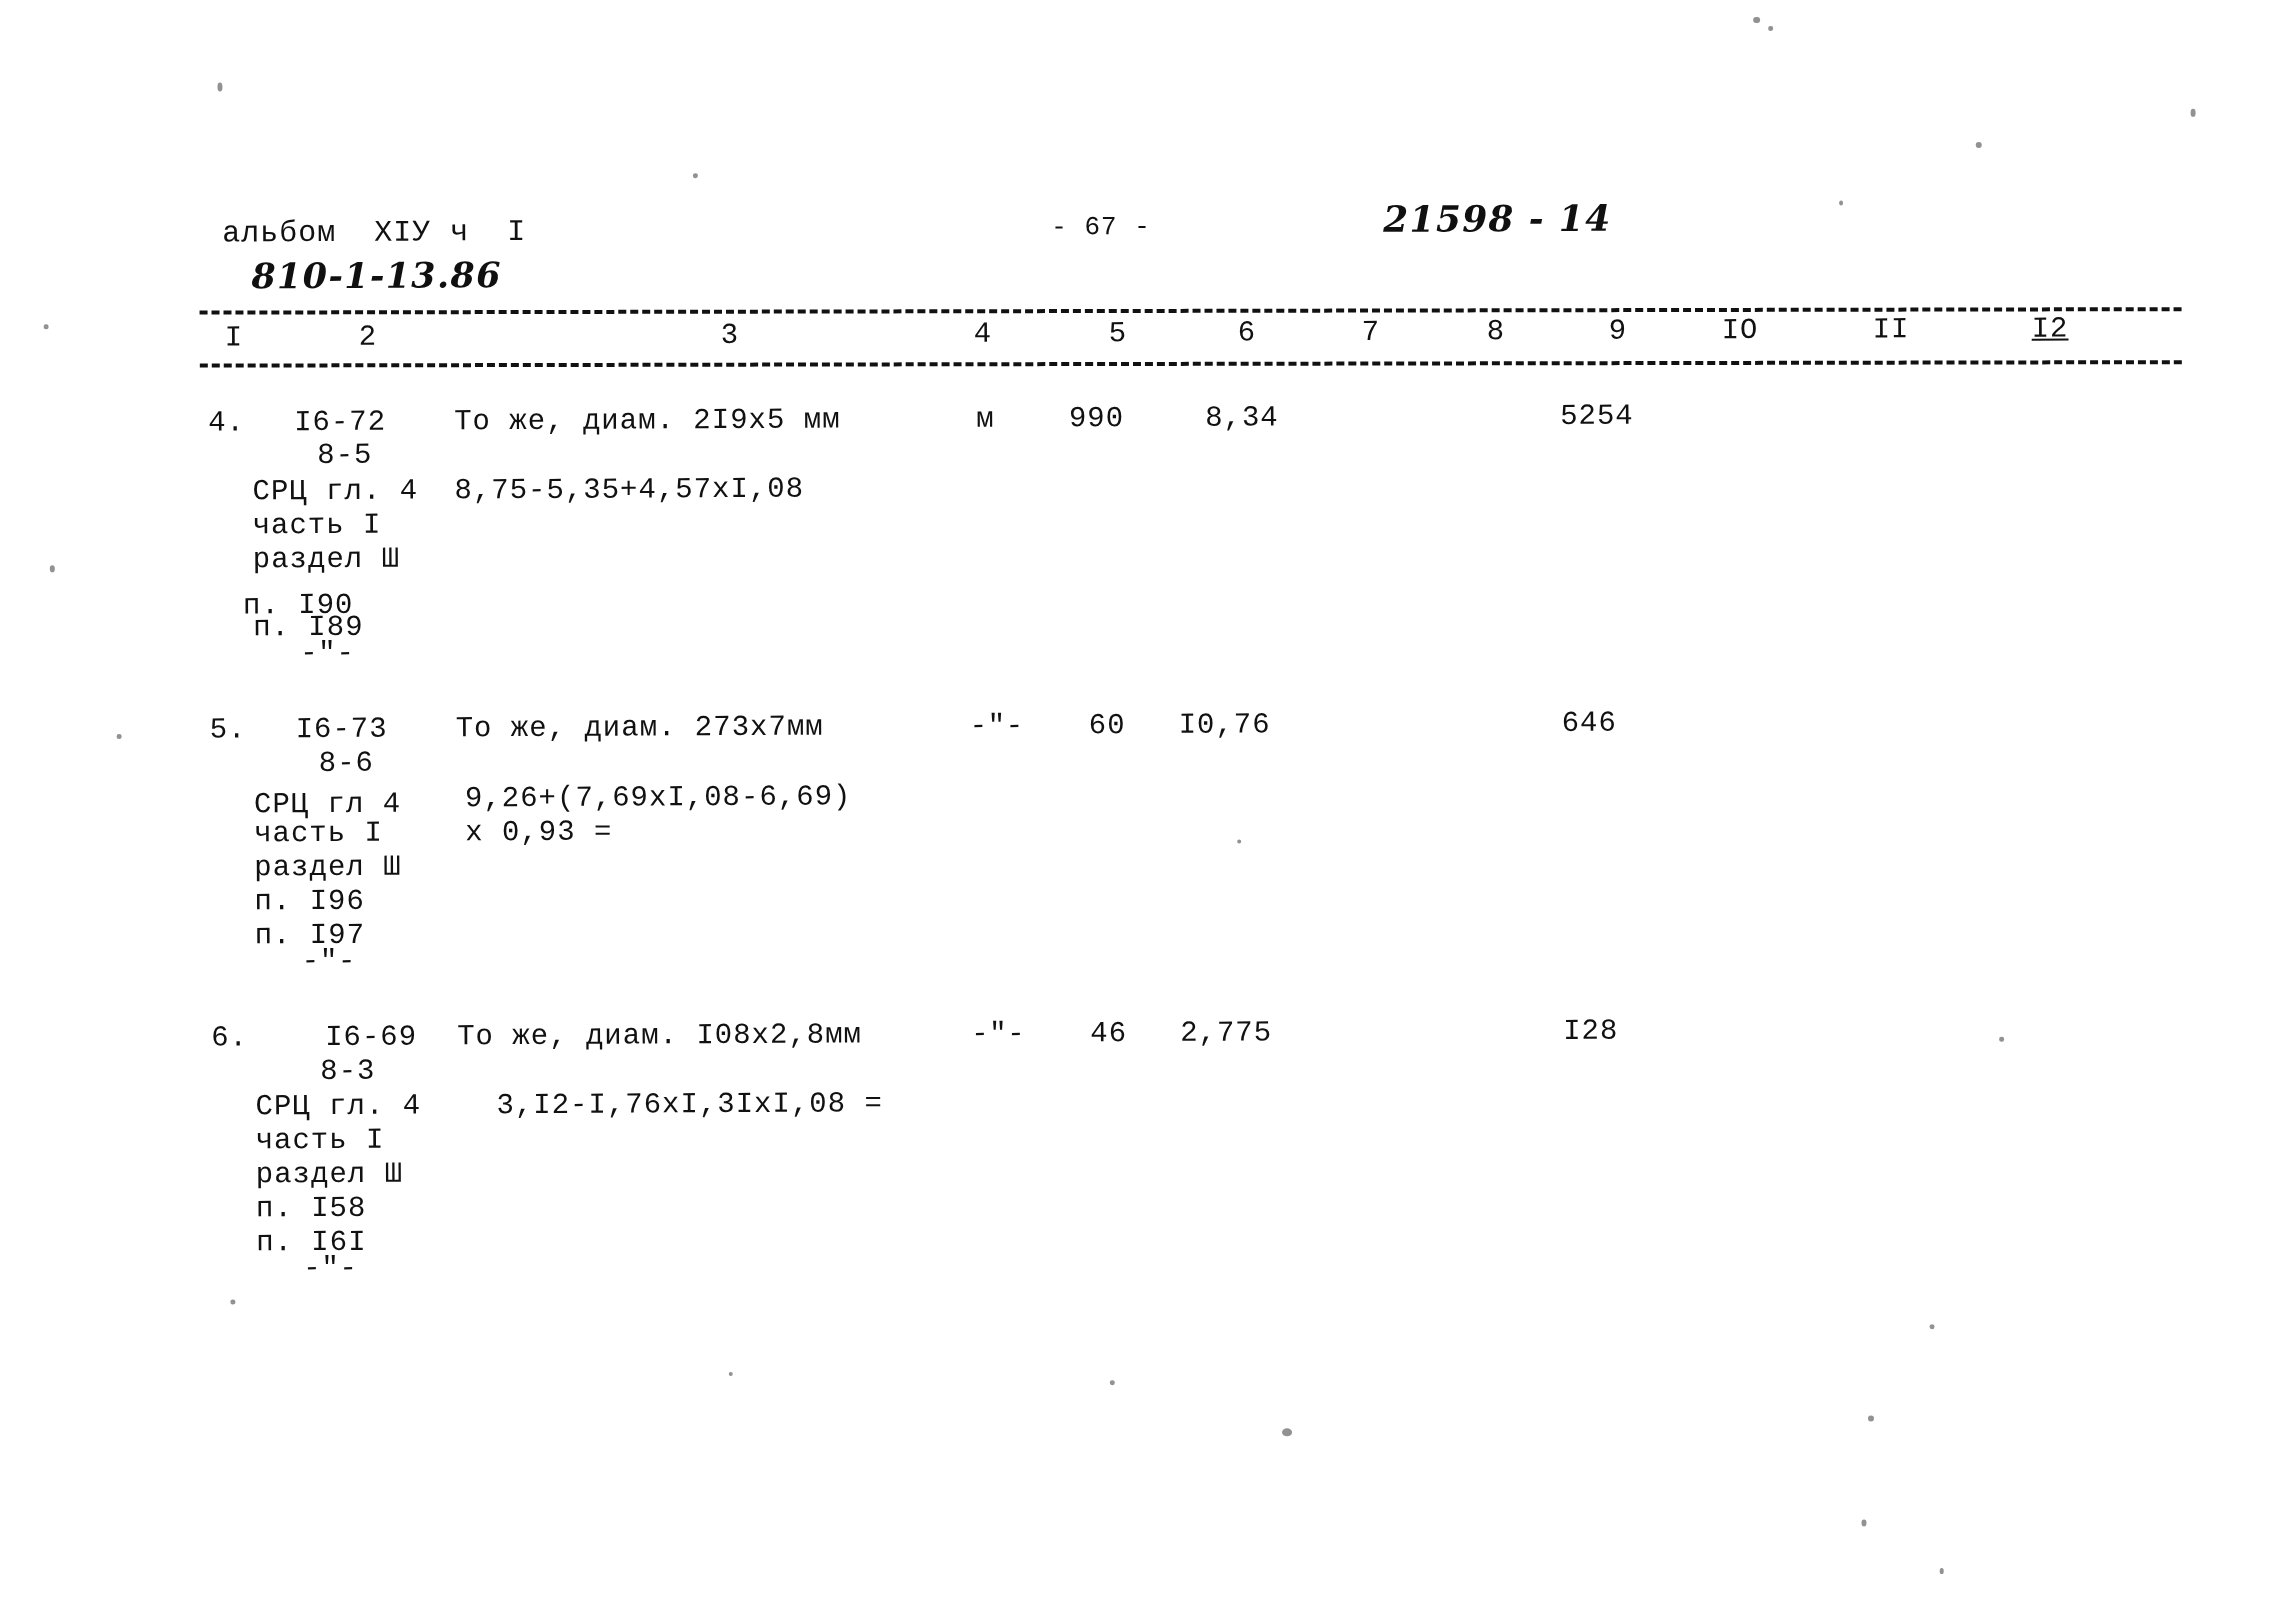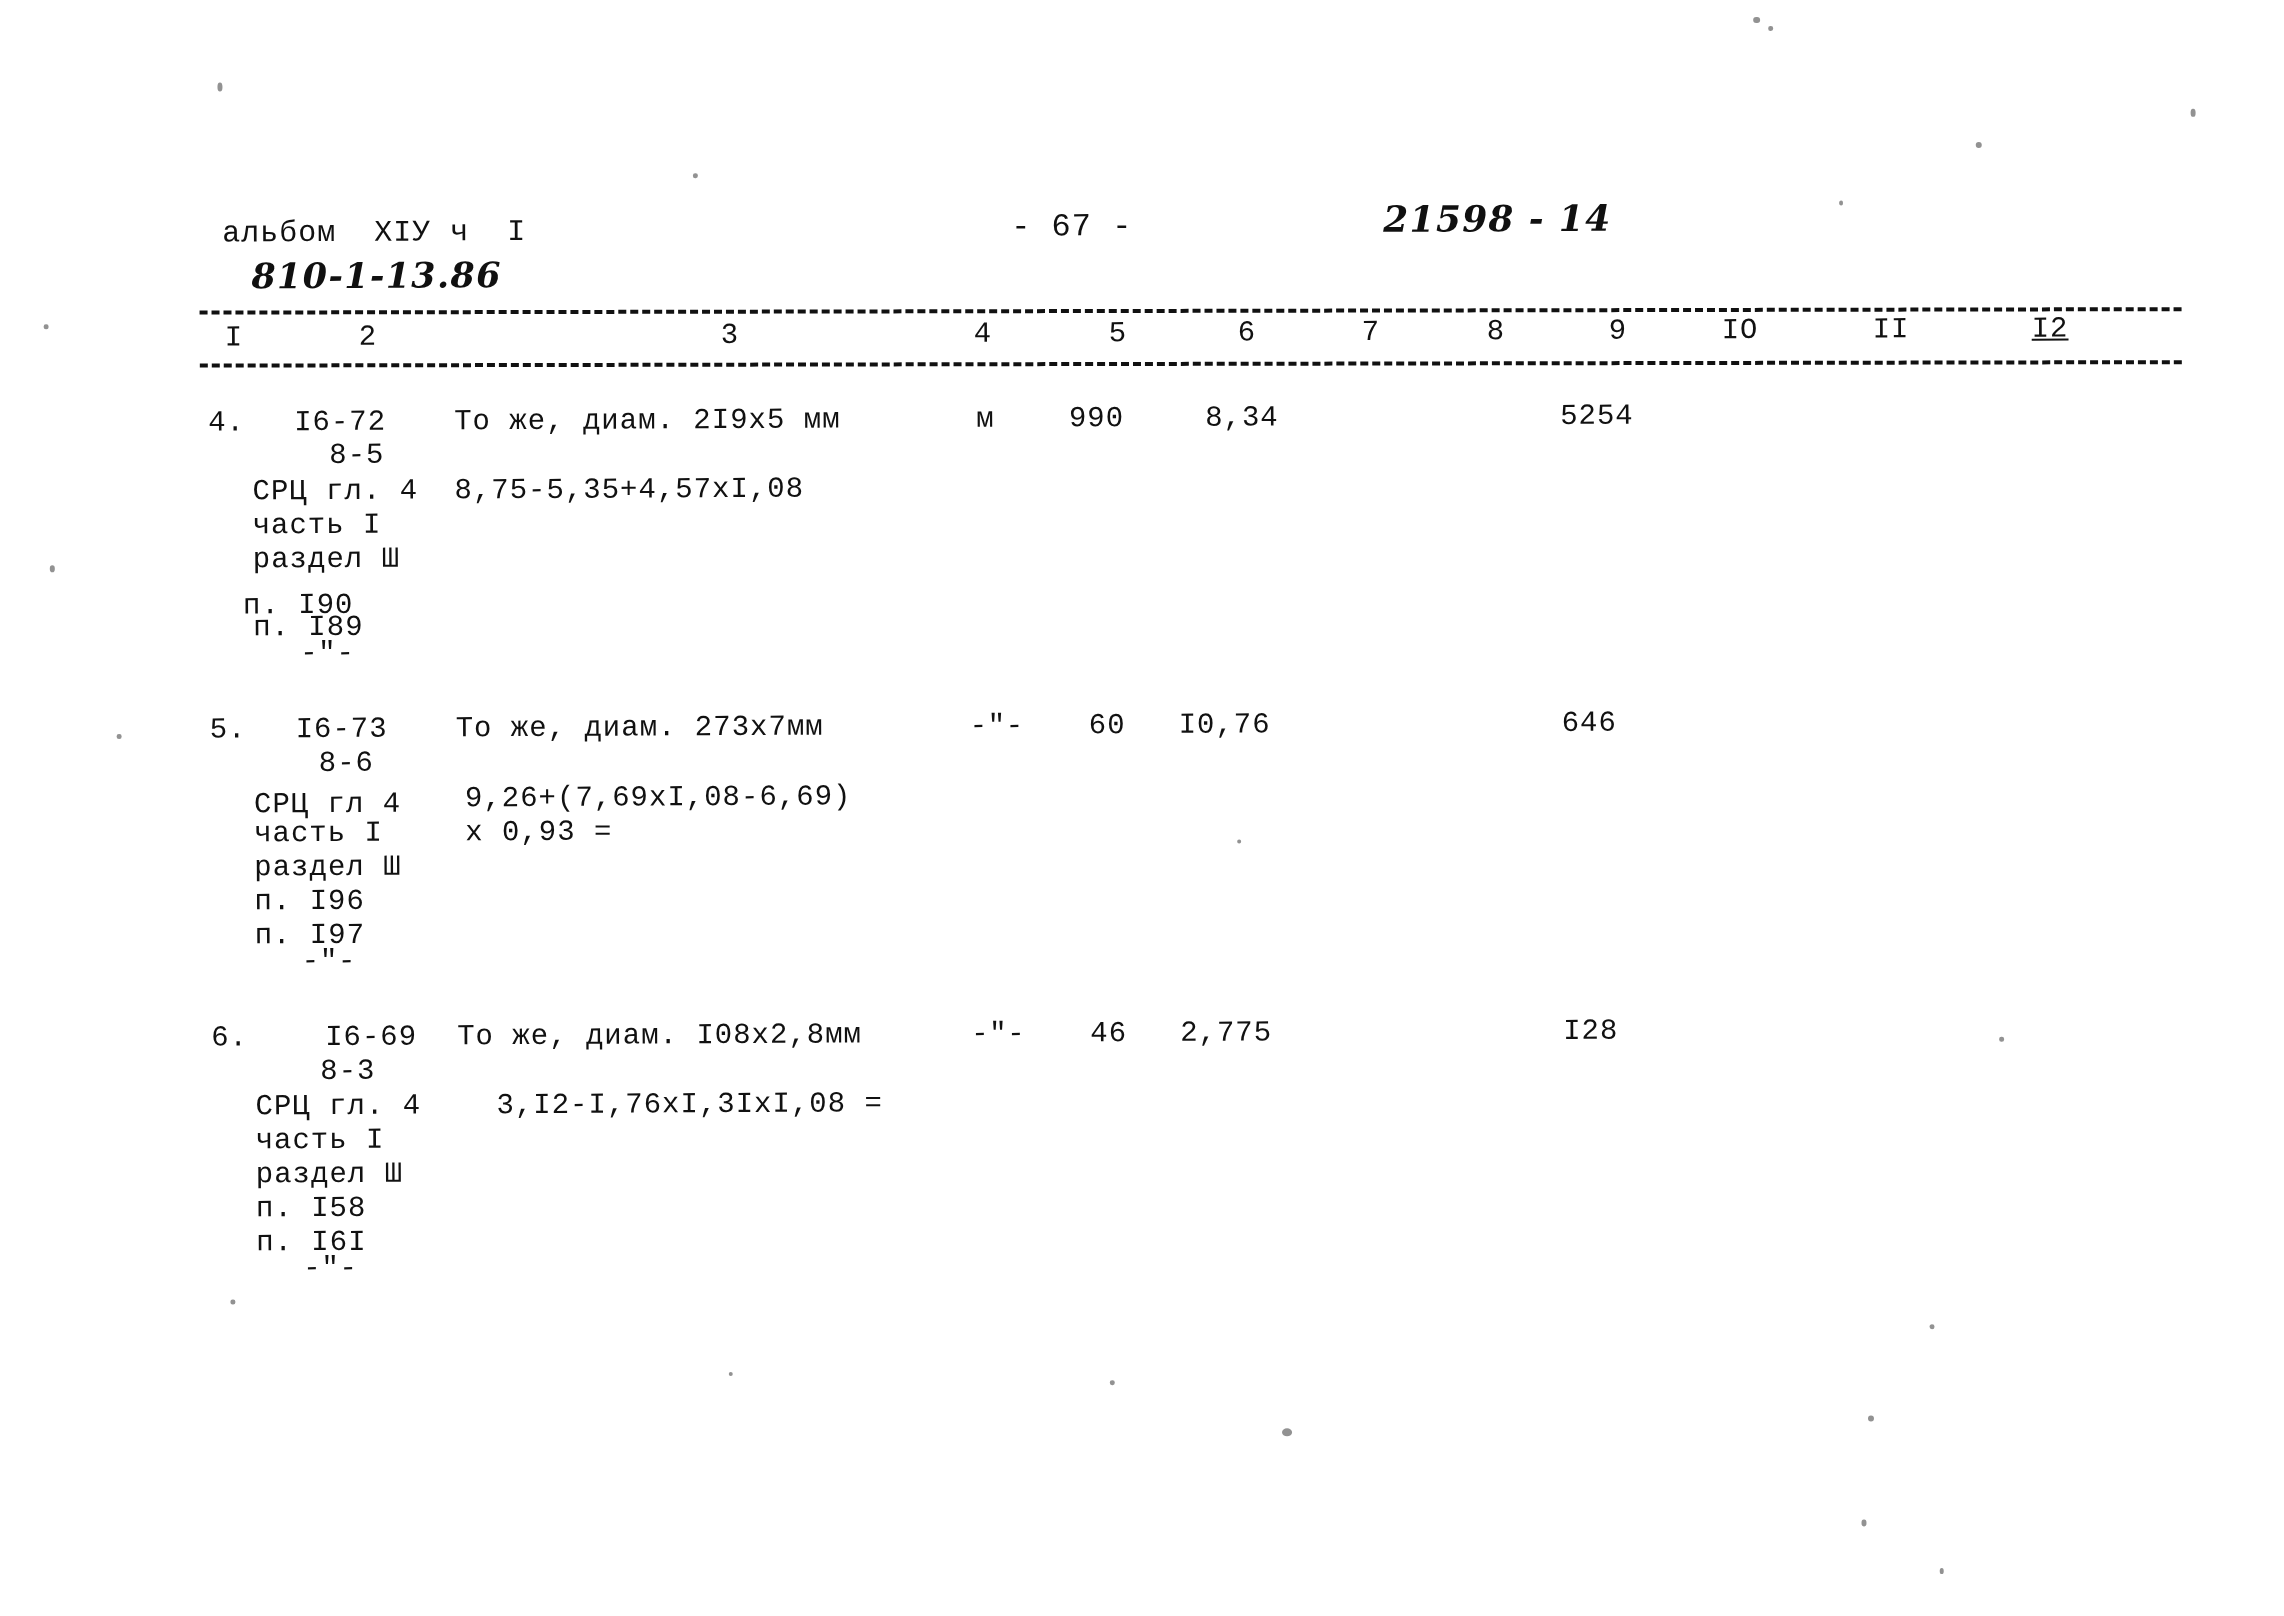--- a/index.html
+++ b/index.html
@@ -82,21 +82,21 @@
 </head>
 <body>
 
 <div id="page">
 <div id="sheet">
 
   <div class="t" style="left:225px; top:212px; font-size:30px;">альбом  ХIУ ч  I</div>
 
   <div class="hand" style="left:254px; top:251px; font-size:35px;">810-1-13.86</div>
 
-  <div class="t" style="left:1014px; top:210px; font-size:32px;">- 67 -</div>
+  <div class="t" style="left:1054px; top:210px; font-size:26px;">- 67 -</div>
 
   <div class="hand" style="left:1386px; top:199px; font-size:36px;">21598 - 14</div>
 
   <div class="rule" style="left:202px; top:306px; width:1982px; transform:rotate(0.18deg);"></div>
   <div class="rule" style="left:202px; top:359px; width:1982px; transform:rotate(0.18deg);"></div>
 
   <div class="t" style="left:227px; top:317px;">I</div>
   <div class="t" style="left:361px; top:317px;">2</div>
   <div class="t" style="left:723px; top:317px;">3</div>
   <div class="t" style="left:976px; top:317px;">4</div>
@@ -104,21 +104,21 @@
   <div class="t" style="left:1240px; top:317px;">6</div>
   <div class="t" style="left:1364px; top:317px;">7</div>
   <div class="t" style="left:1489px; top:317px;">8</div>
   <div class="t" style="left:1611px; top:317px;">9</div>
   <div class="t" style="left:1724px; top:317px;">IO</div>
   <div class="t" style="left:1875px; top:317px;">II</div>
   <div class="t" style="left:2034px; top:317px;text-decoration:underline;">I2</div>
 
   <div class="t" style="left:210px; top:402px;">4.</div>
   <div class="t" style="left:296px; top:402px;text-align:center;">I6-72</div>
-  <div class="t" style="left:319px; top:435px;margin-left:12px;">8-5</div>
+  <div class="t" style="left:319px; top:435px;">8-5</div>
   <div class="t" style="left:456px; top:402px;">То же, диам. 2I9х5 мм</div>
   <div class="t" style="left:978px; top:402px;">м</div>
   <div class="t ra" style="left:1041px; top:402px; width:85px;">990</div>
   <div class="t" style="left:1207px; top:402px;">8,34</div>
   <div class="t" style="left:1562px; top:402px;">5254</div>
 
   <div class="t" style="left:254px; top:471px;">СРЦ гл. 4</div>
   <div class="t" style="left:456px; top:471px;">8,75-5,35+4,57хI,08</div>
   <div class="t" style="left:254px; top:505px;">часть I</div>
   <div class="t" style="left:254px; top:539px;">раздел Ш</div>

